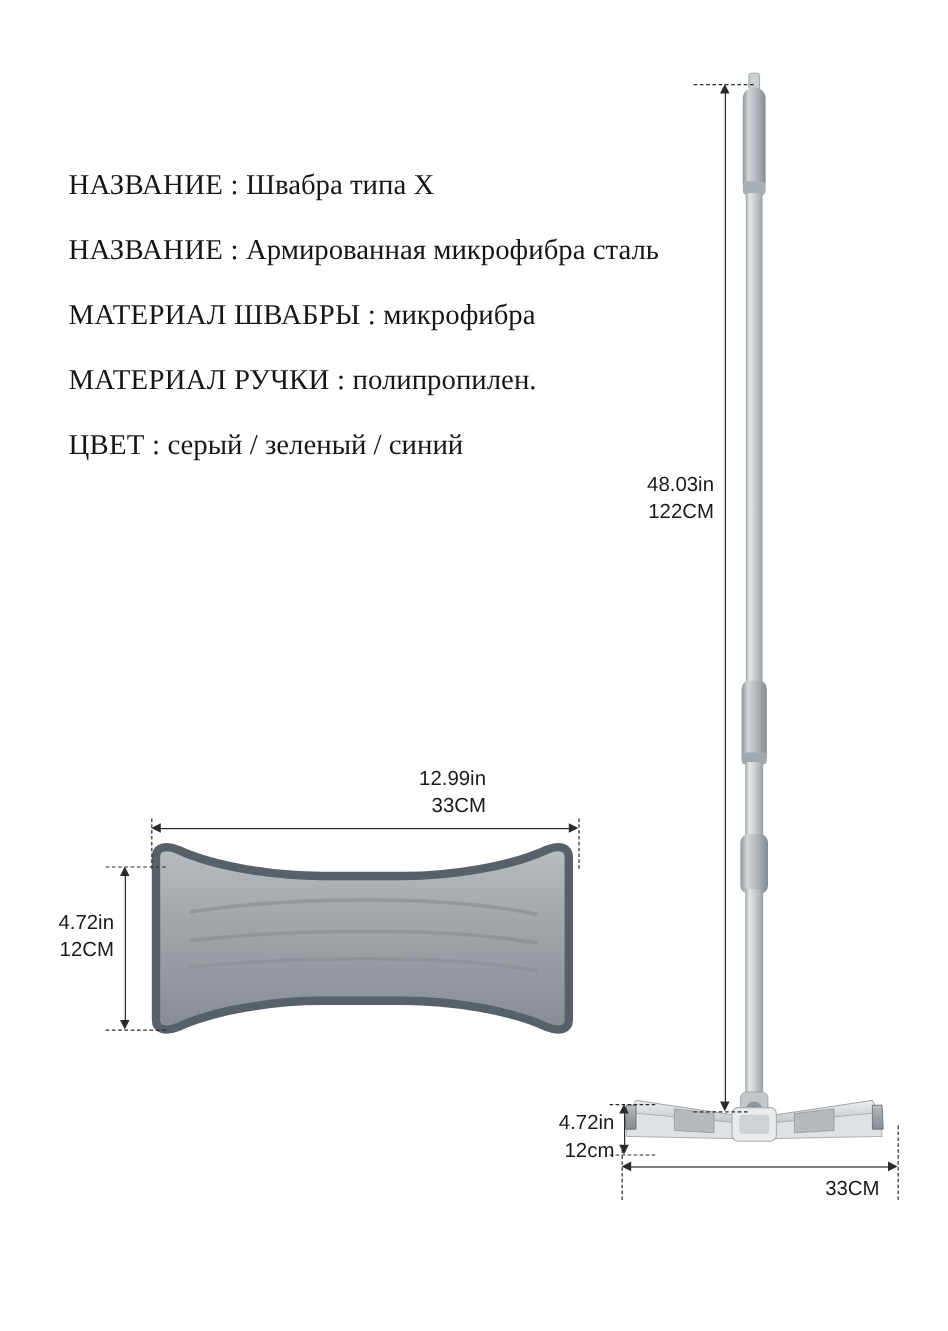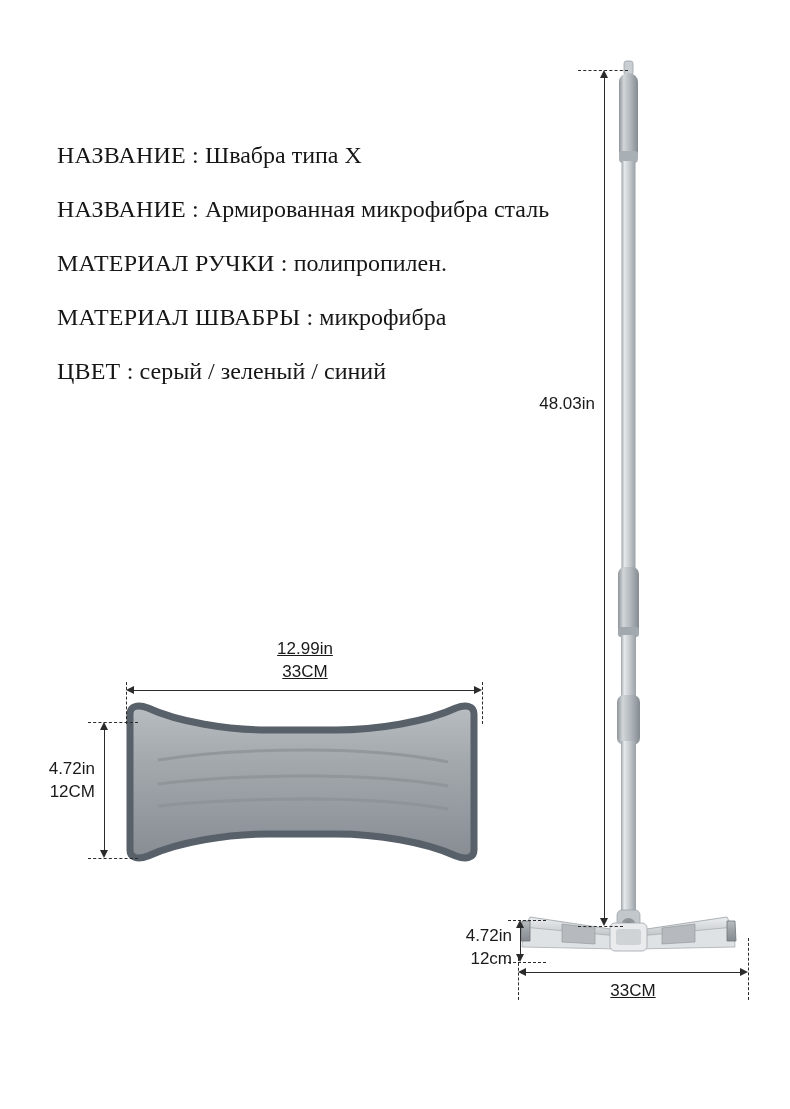--- a/index.html
+++ b/index.html
@@ -38,21 +38,21 @@
   
   .dim-label {
     position: absolute;
     font-family: "Liberation Sans", sans-serif;
     font-size: 17px;
     color: #1a1a1a;
     line-height: 23px;
     white-space: nowrap;
   }
   .dim-label.right { text-align: right; }
-  .dim-label.center { text-align: center; text-decoration: underline; }
+  .dim-label.center { text-align: right; }
 
   
   .dash-h {
     position: absolute;
     border-top: 1px dashed #2b2b2b;
     height: 0;
   }
   .dash-v {
     position: absolute;
     border-left: 1px dashed #2b2b2b;
@@ -104,26 +104,26 @@
 <div class="spec-list">
   <div class="spec-row">
     <span class="spec-key">НАЗВАНИЕ :</span>
     <span>Швабра типа X</span>
   </div>
   <div class="spec-row">
     <span class="spec-key">НАЗВАНИЕ :</span>
     <span>Армированная микрофибра сталь</span>
   </div>
   <div class="spec-row">
+    <span class="spec-key">МАТЕРИАЛ ШВАБРЫ :</span>
+    <span>микрофибра</span>
+  </div>
+  <div class="spec-row">
     <span class="spec-key">МАТЕРИАЛ РУЧКИ :</span>
     <span>полипропилен.</span>
-  </div>
-  <div class="spec-row">
-    <span class="spec-key">МАТЕРИАЛ ШВАБРЫ :</span>
-    <span>микрофибра</span>
   </div>
   <div class="spec-row">
     <span class="spec-key">ЦВЕТ :</span>
     <span>серый / зеленый / синий</span>
   </div>
 </div>
 
 <div class="art" style="left:500px; top:55px; width:290px; height:910px;">
   <svg width="290" height="910" viewBox="0 0 290 910">
     <defs>
@@ -217,20 +217,21 @@
   </svg>
 </div>
 
 <div class="dash-h" style="left:578px; top:70px; width:50px;"></div>
 <div class="dash-h" style="left:578px; top:926px; width:45px;"></div>
 <div class="meas v" style="left:604px; top:72px; height:852px;"></div>
 <div class="arrow up" style="left:600px; top:70px;"></div>
 <div class="arrow down" style="left:600px; top:918px;"></div>
 <div class="dim-label right" style="left:440px; top:392px; width:155px;">
   <div>48.03in</div>
+  <div>122CM</div>
 </div>
 
 <div class="dash-v" style="left:126px; top:682px; height:42px;"></div>
 <div class="dash-v" style="left:482px; top:682px; height:42px;"></div>
 <div class="meas h" style="left:128px; top:690px; width:352px;"></div>
 <div class="arrow left" style="left:126px; top:686px;"></div>
 <div class="arrow right" style="left:474px; top:686px;"></div>
 <div class="dim-label center" style="left:205px; top:637px; width:200px;">
   <div>12.99in</div>
   <div>33CM</div>

